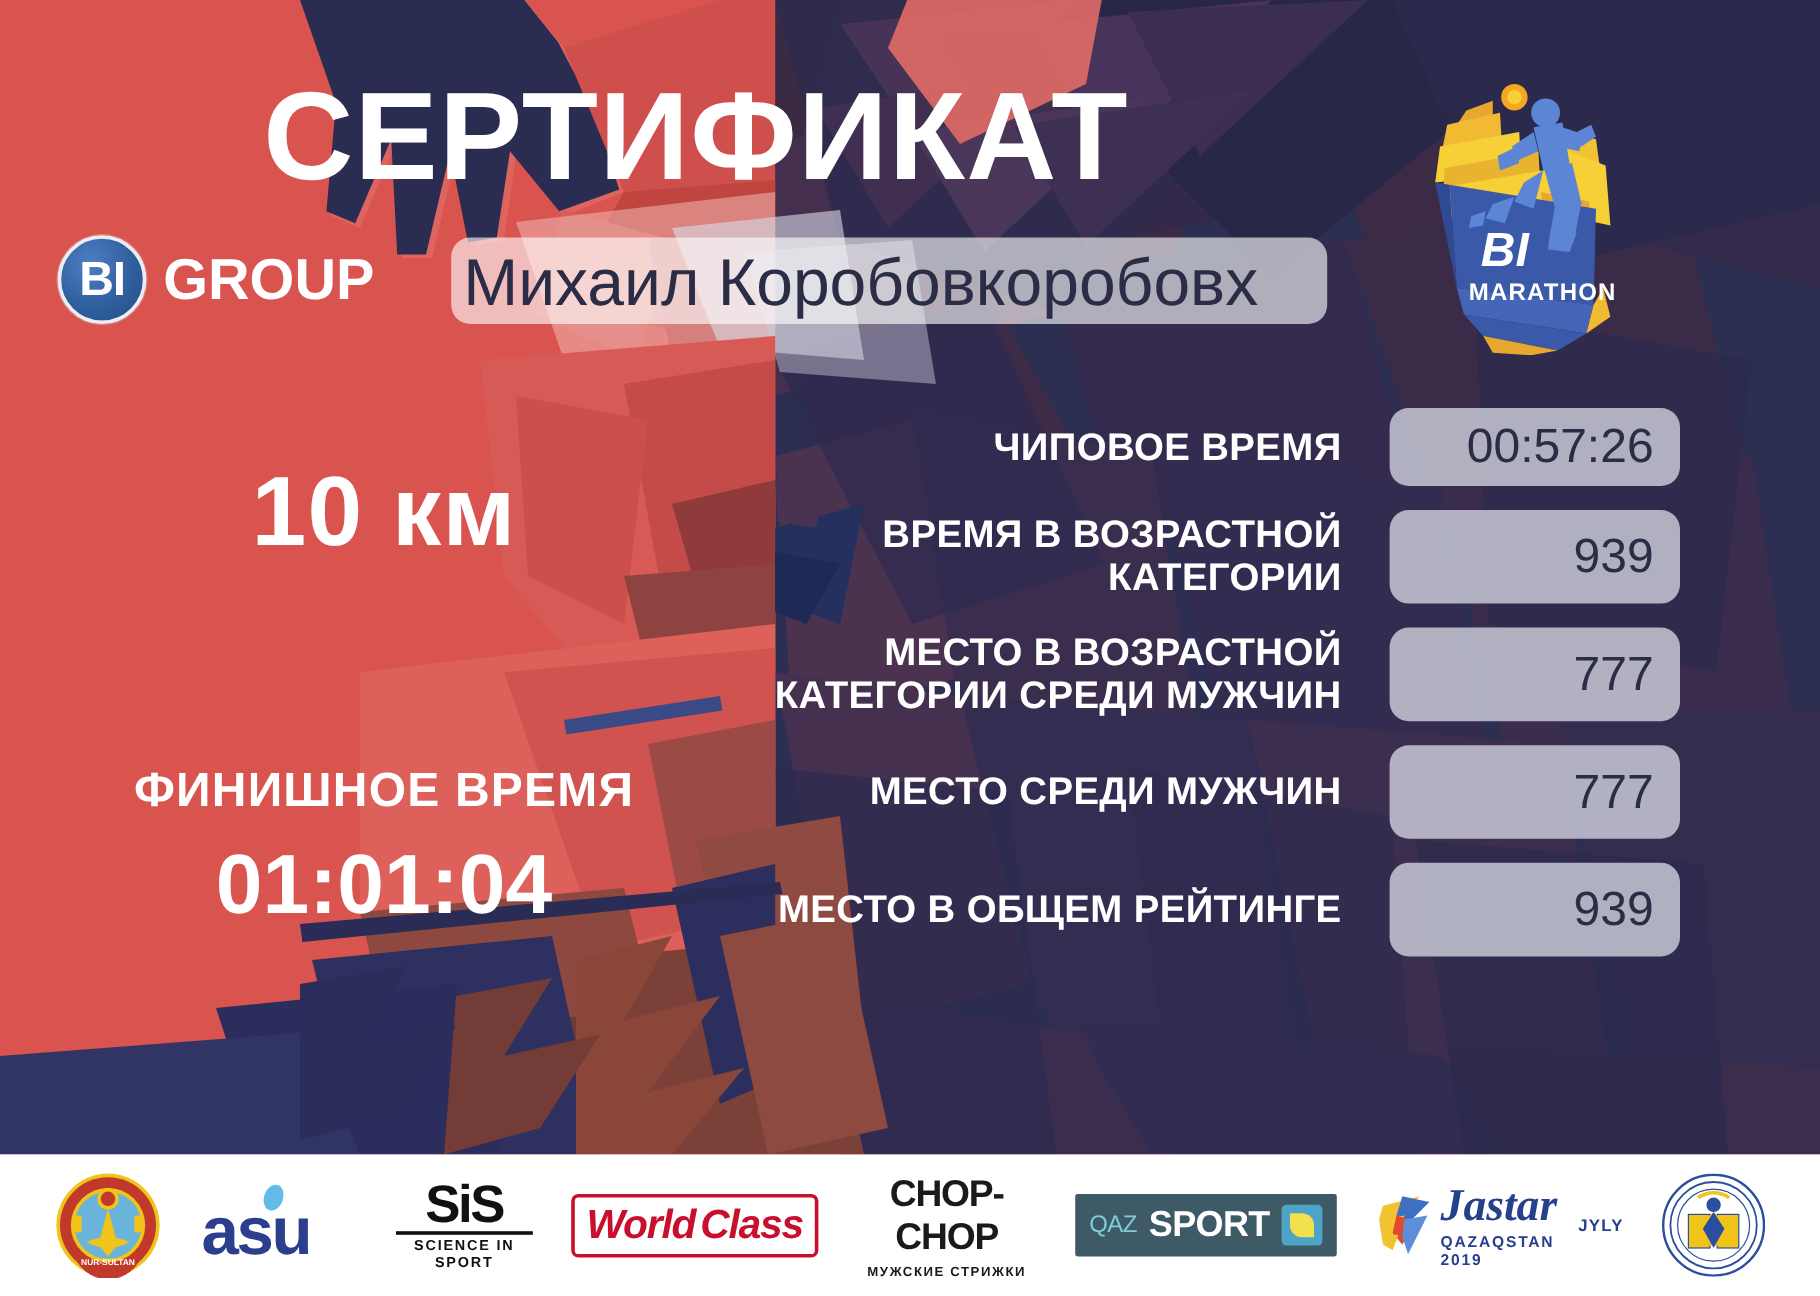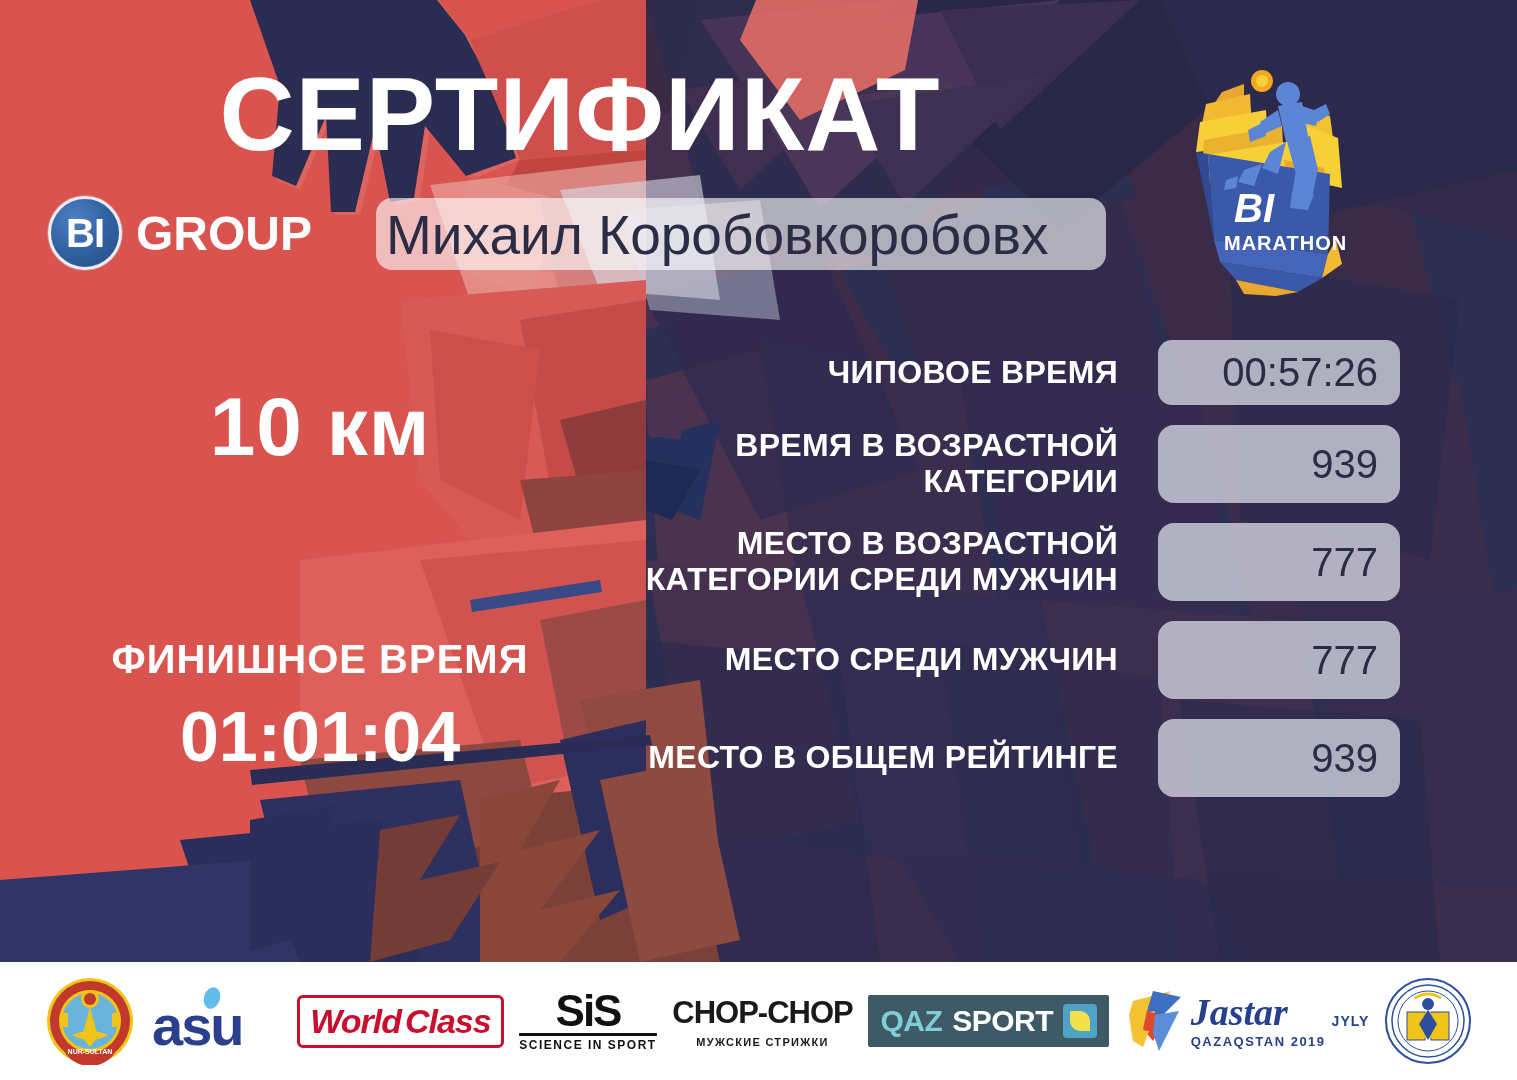--- a/index.html
+++ b/index.html
@@ -55,48 +55,48 @@
   .stat-row { display:flex; align-items:center; justify-content:flex-end; margin-bottom:20px; }
   .stat-label {
     color:#ffffff; font-size:32px; font-weight:bold; text-align:right;
     line-height:1.12; padding-right:40px; flex:1; letter-spacing:0.3px;
   }
   .stat-pill {
     width:242px; min-height:62px; background:rgba(226,228,238,0.72);
     border-radius:16px; display:flex; align-items:center; justify-content:flex-end;
     padding:10px 22px; color:#2b2c45; font-size:40px; flex:none;
   }
-  .r0 .stat-pill { min-height:62px;border-radius:14px; }
+  .r0 .stat-pill { min-height:62px; }
   .r1 .stat-pill,.r2 .stat-pill,.r3 .stat-pill,.r4 .stat-pill { min-height:78px; }
 
   
   .footer { position:absolute; left:0; top:962px; width:1517px; height:118px;
     background:#ffffff; display:flex; align-items:center; justify-content:space-between;
-    padding:0 46px; }
+    padding:0 46px;gap:32px; }
   .spon { display:flex; align-items:center; justify-content:center; height:90px; }
 
   
   .wc { border:3px solid #c8102e; border-radius:6px; padding:4px 10px; display:flex; gap:4px; align-items:baseline; }
   .wc b { color:#c8102e; font-size:34px; font-style:italic; font-weight:bold; letter-spacing:-1px; }
   .wc i { color:#c8102e; font-size:34px; font-style:italic; font-weight:bold; letter-spacing:-1px; }
 
   
   .sis { text-align:center; }
   .sis .big { font-size:44px; font-weight:bold; color:#111; letter-spacing:-2px; line-height:.95; }
   .sis .sub { font-size:12px; font-weight:bold; color:#111; letter-spacing:1.5px;
     border-top:3px solid #111; padding-top:2px; margin-top:2px; }
 
   
   .cc { text-align:center; }
   .cc .big { font-size:31px; font-weight:bold; color:#1a1a1a; letter-spacing:-1px; }
   .cc .sub { font-size:11px; font-weight:bold; color:#1a1a1a; letter-spacing:1.3px; margin-top:5px; }
 
   
   .qs { background:#3d5a66; padding:9px 12px; display:flex; align-items:center; gap:10px; border-radius:2px; }
-  .qs .a { color:#7fcdd8; font-size:30px; font-weight:bold; letter-spacing:-0.5px;text-align:center; }
+  .qs .a { color:#7fcdd8; font-size:20px; font-weight:normal; letter-spacing:-0.5px;text-align:center; }
   .qs .b { color:#ffffff; font-size:30px; font-weight:bold; letter-spacing:-0.5px; }
   .qs .sq { width:34px; height:34px; background:#4fa3c7; border-radius:4px; position:relative; }
   .qs .sq::after { content:""; position:absolute; left:7px; top:7px; width:20px; height:20px;
     background:#f2e14c; border-radius:0 10px 0 10px; }
 
   
   .js { display:flex; align-items:center; gap:6px;justify-content:center; }
   .js .txt { color:#27408b; }
   .js .n { font-size:38px; font-style:italic; font-weight:bold; font-family:"Liberation Serif",serif; line-height:1; }
   .js .jy { font-size:14px; font-weight:bold; letter-spacing:1px; }
@@ -314,30 +314,30 @@
     </div>
 
     <div class="spon">
       <svg width="132" height="72" viewBox="0 0 132 72">
         <ellipse cx="62" cy="13" rx="8" ry="11" fill="#62bce9" transform="rotate(18 62 13)"></ellipse>
         <text x="2" y="60" font-family="Liberation Sans, sans-serif" font-size="56" font-weight="bold" fill="#2b3f8c" letter-spacing="-2">asu</text>
       </svg>
     </div>
 
     <div class="spon">
+      <div class="sis">
+        <div class="big">SiS</div>
+        <div class="sub">SCIENCE IN SPORT</div>
+      </div>
+    </div>
+
+    <div class="spon">
       <div class="wc">
         <b>World</b>
         <i>Class</i>
-      </div>
-    </div>
-
-    <div class="spon">
-      <div class="sis">
-        <div class="big">SiS</div>
-        <div class="sub">SCIENCE IN SPORT</div>
       </div>
     </div>
 
     <div class="spon">
       <div class="cc">
         <div class="big">CHOP-CHOP</div>
         <div class="sub">МУЖСКИЕ СТРИЖКИ</div>
       </div>
     </div>
 

